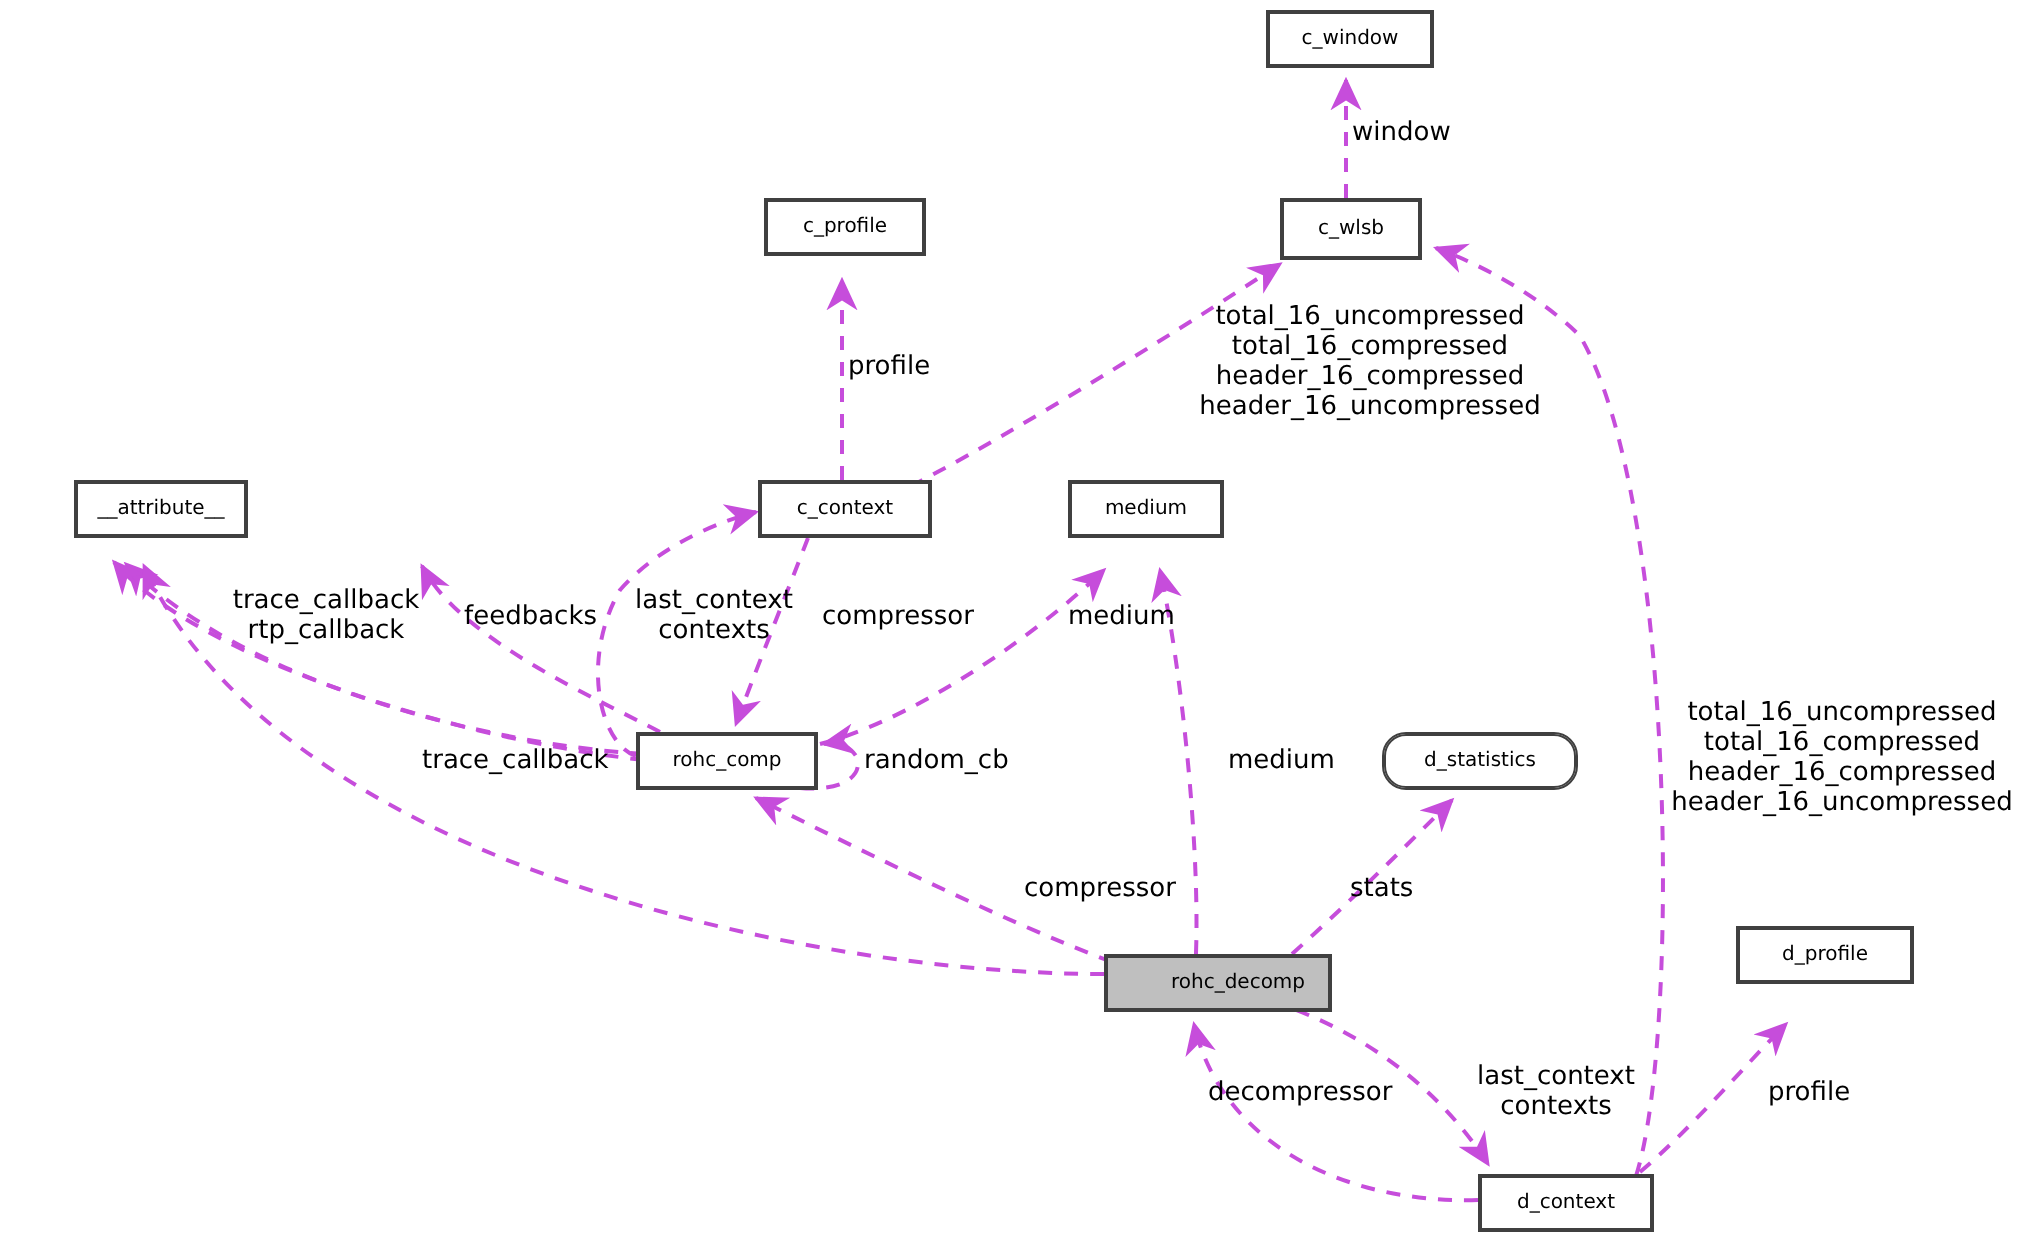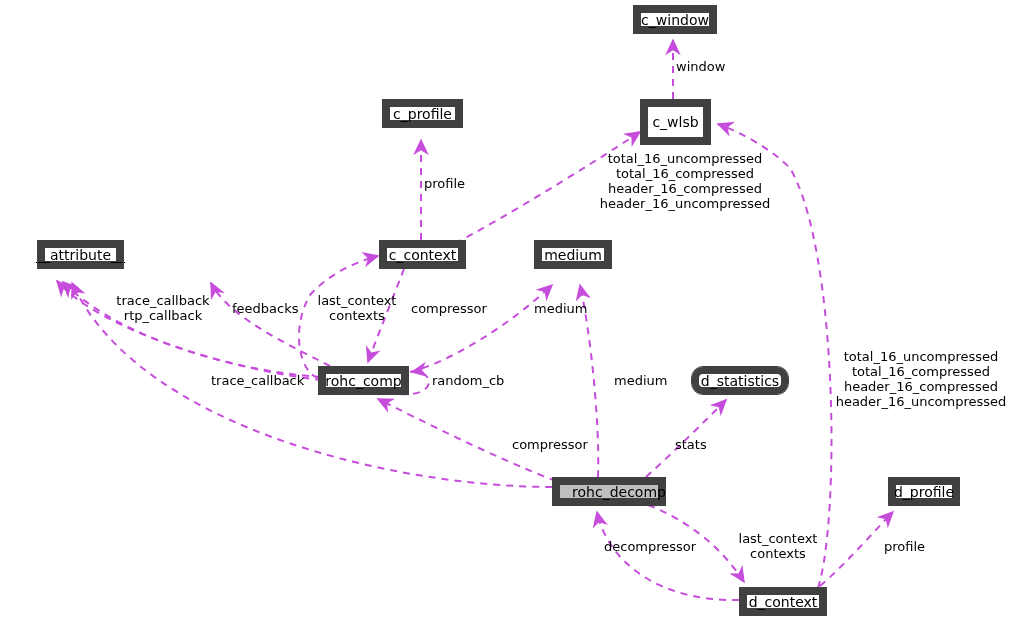--- a/index.html
+++ b/index.html
@@ -19,25 +19,25 @@
   svg#graph-canvas {
     position: absolute;
     left: 0;
     top: 0;
     width: 1011px;
     height: 621px;
   }
   .node-box {
     position: absolute;
     box-sizing: border-box;
-    border: 7px solid #404040;
+    border: 1px solid #404040;
     outline: 1px solid #404040;
     background: #ffffff;
     color: #000000;
-    font-size: 14px;
+    font-size: 10px;
     line-height: 1;
     display: flex;
     align-items: center;
     justify-content: center;
     white-space: nowrap;
     z-index: 5;
   }
   .node-box.highlight {
     background: #bfbfbf;
   }
@@ -106,21 +106,21 @@
       <path d="M648,505 C700,525 730,560 744,582"></path>
 
       <path d="M820,586 C845,565 875,530 893,512"></path>
     </g>
   </svg>
 
   <div class="node-box" style="left:634px; top:6px; width:82px; height:27px;">
     <span class="node-label">c_window</span>
   </div>
 
-  <div class="node-box" style="left:641px; top:100px; width:69px; height:44px;">
+  <div class="node-box" style="left:641px; top:100px; width:69px; height:29px;">
     <span class="node-label">c_wlsb</span>
   </div>
 
   <div class="node-box" style="left:383px; top:100px; width:79px; height:27px;">
     <span class="node-label">c_profile</span>
   </div>
 
   <div class="node-box" style="left:6px; top:241px; width:85px; height:27px;margin-left:32px;">
     <span class="node-label">__attribute__</span>
   </div>
@@ -139,21 +139,21 @@
   </div>
 
   <div class="node-box" style="left:692px; top:367px; width:96px; height:27px;border-radius:11px;">
     <span class="node-label">d_statistics</span>
   </div>
 
   <div class="node-box highlight" style="left:553px; top:478px; width:112px; height:27px;padding-left:20px;">
     <span class="node-label">rohc_decomp</span>
   </div>
 
-  <div class="node-box" style="left:869px; top:478px; width:70px; height:27px;margin-left:20px;">
+  <div class="node-box" style="left:869px; top:464px; width:87px; height:27px;">
     <span class="node-label">d_profile</span>
   </div>
 
   <div class="node-box" style="left:740px; top:588px; width:86px; height:27px;">
     <span class="node-label">d_context</span>
   </div>
 
   <div class="edge-label la-left" style="left:676px; top:59px;">window</div>
 
   <div class="edge-label" style="left:595px; top:151px; width:180px;">total_16_uncompressed

